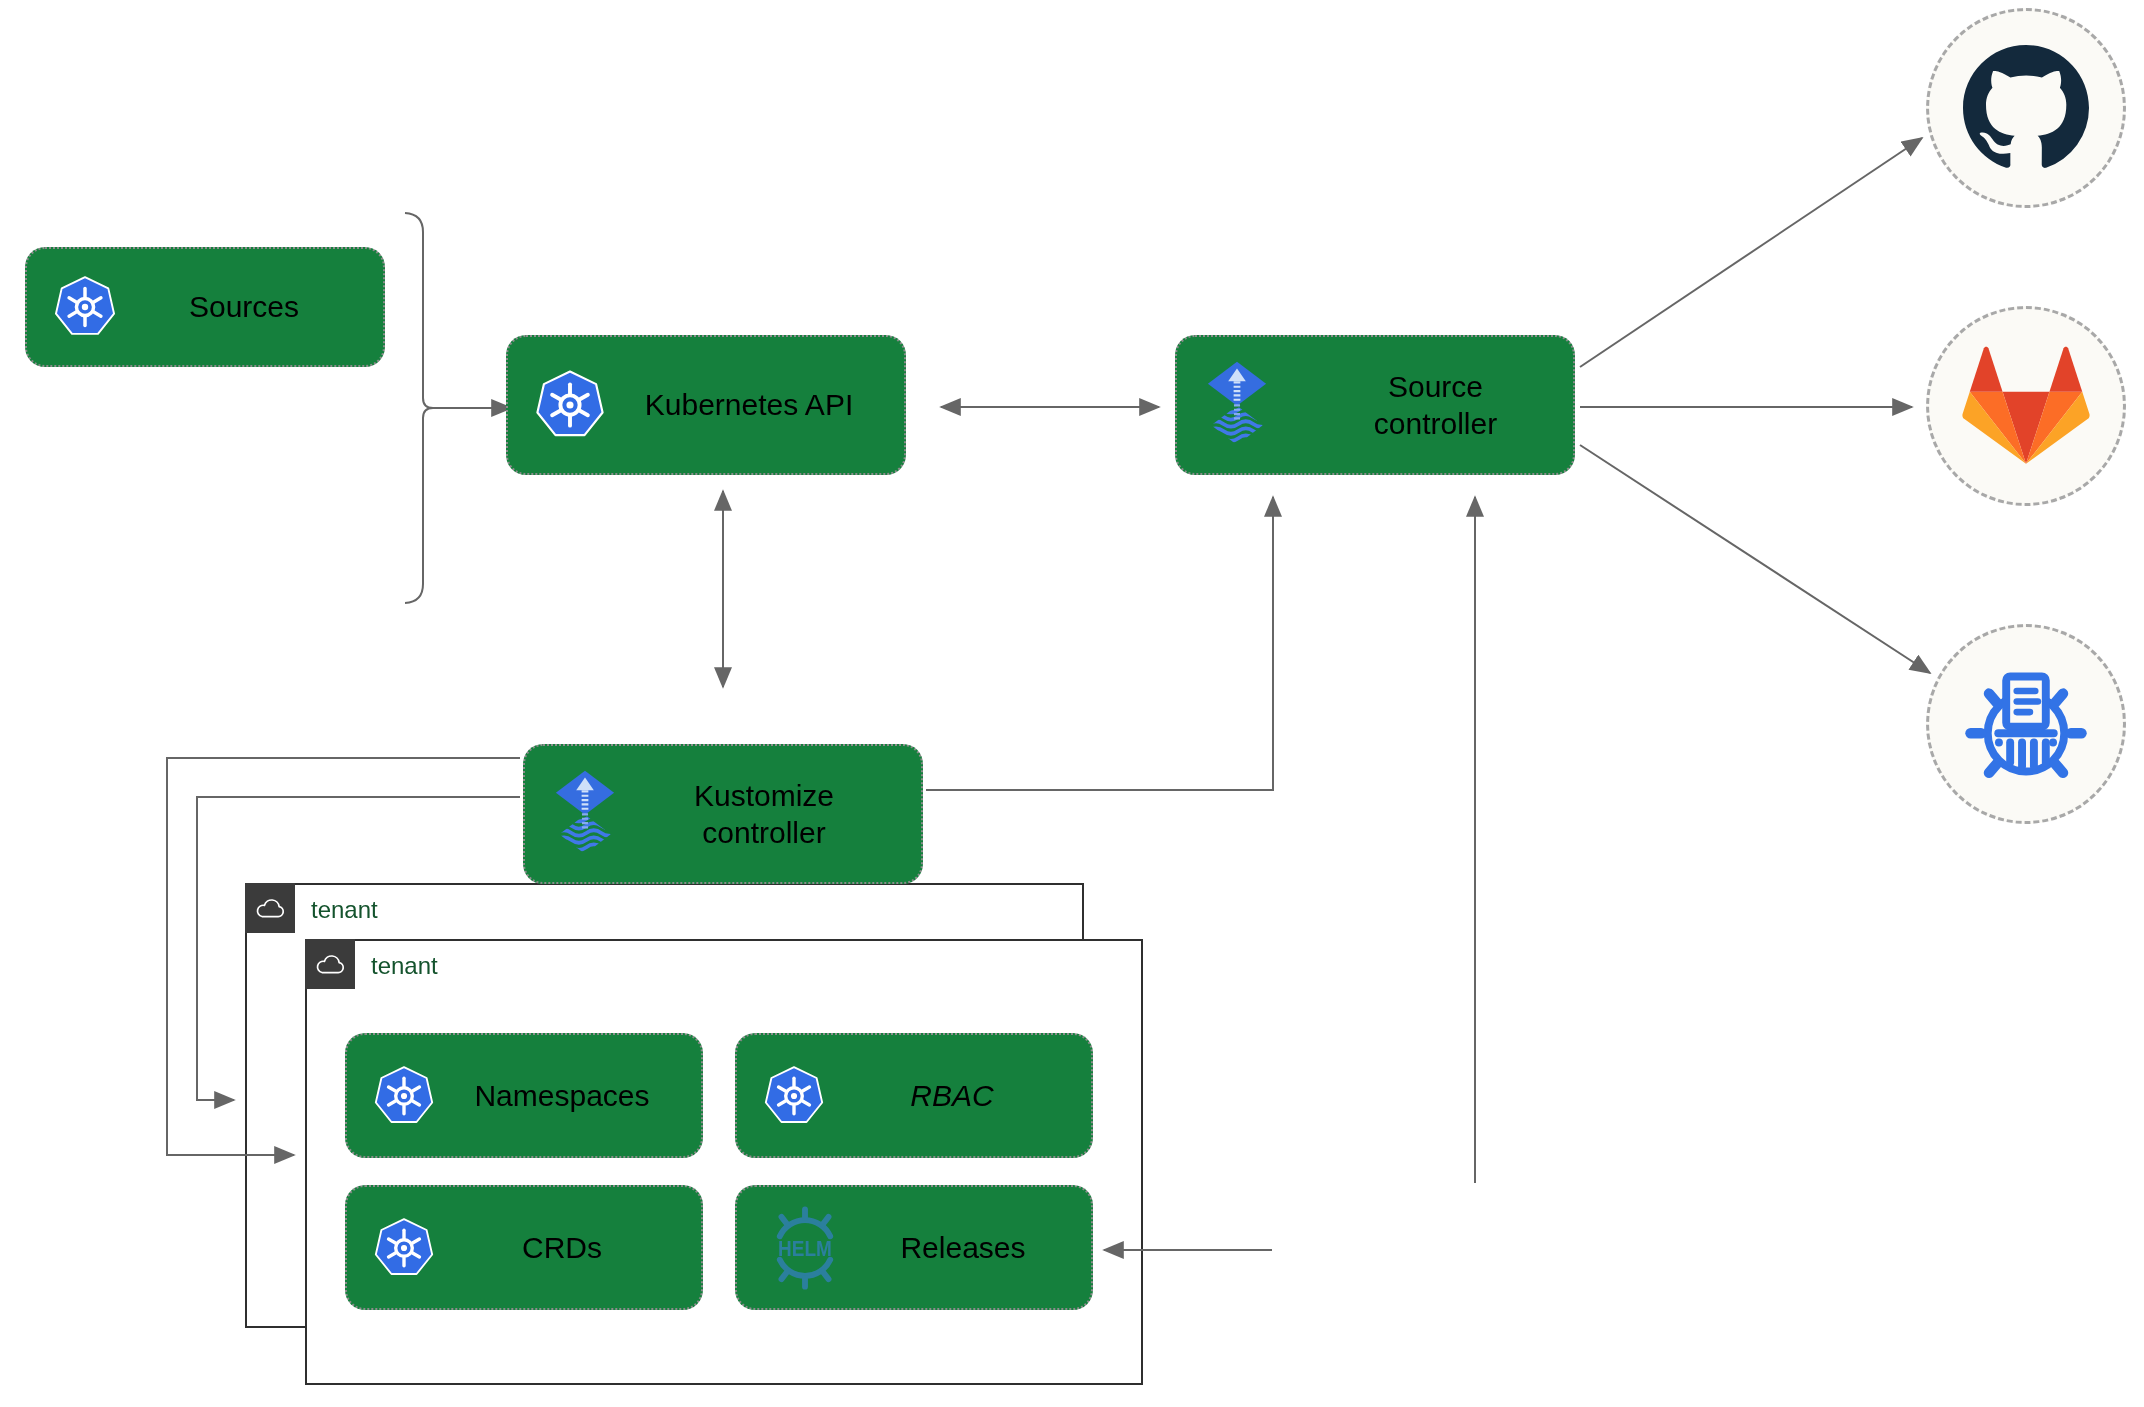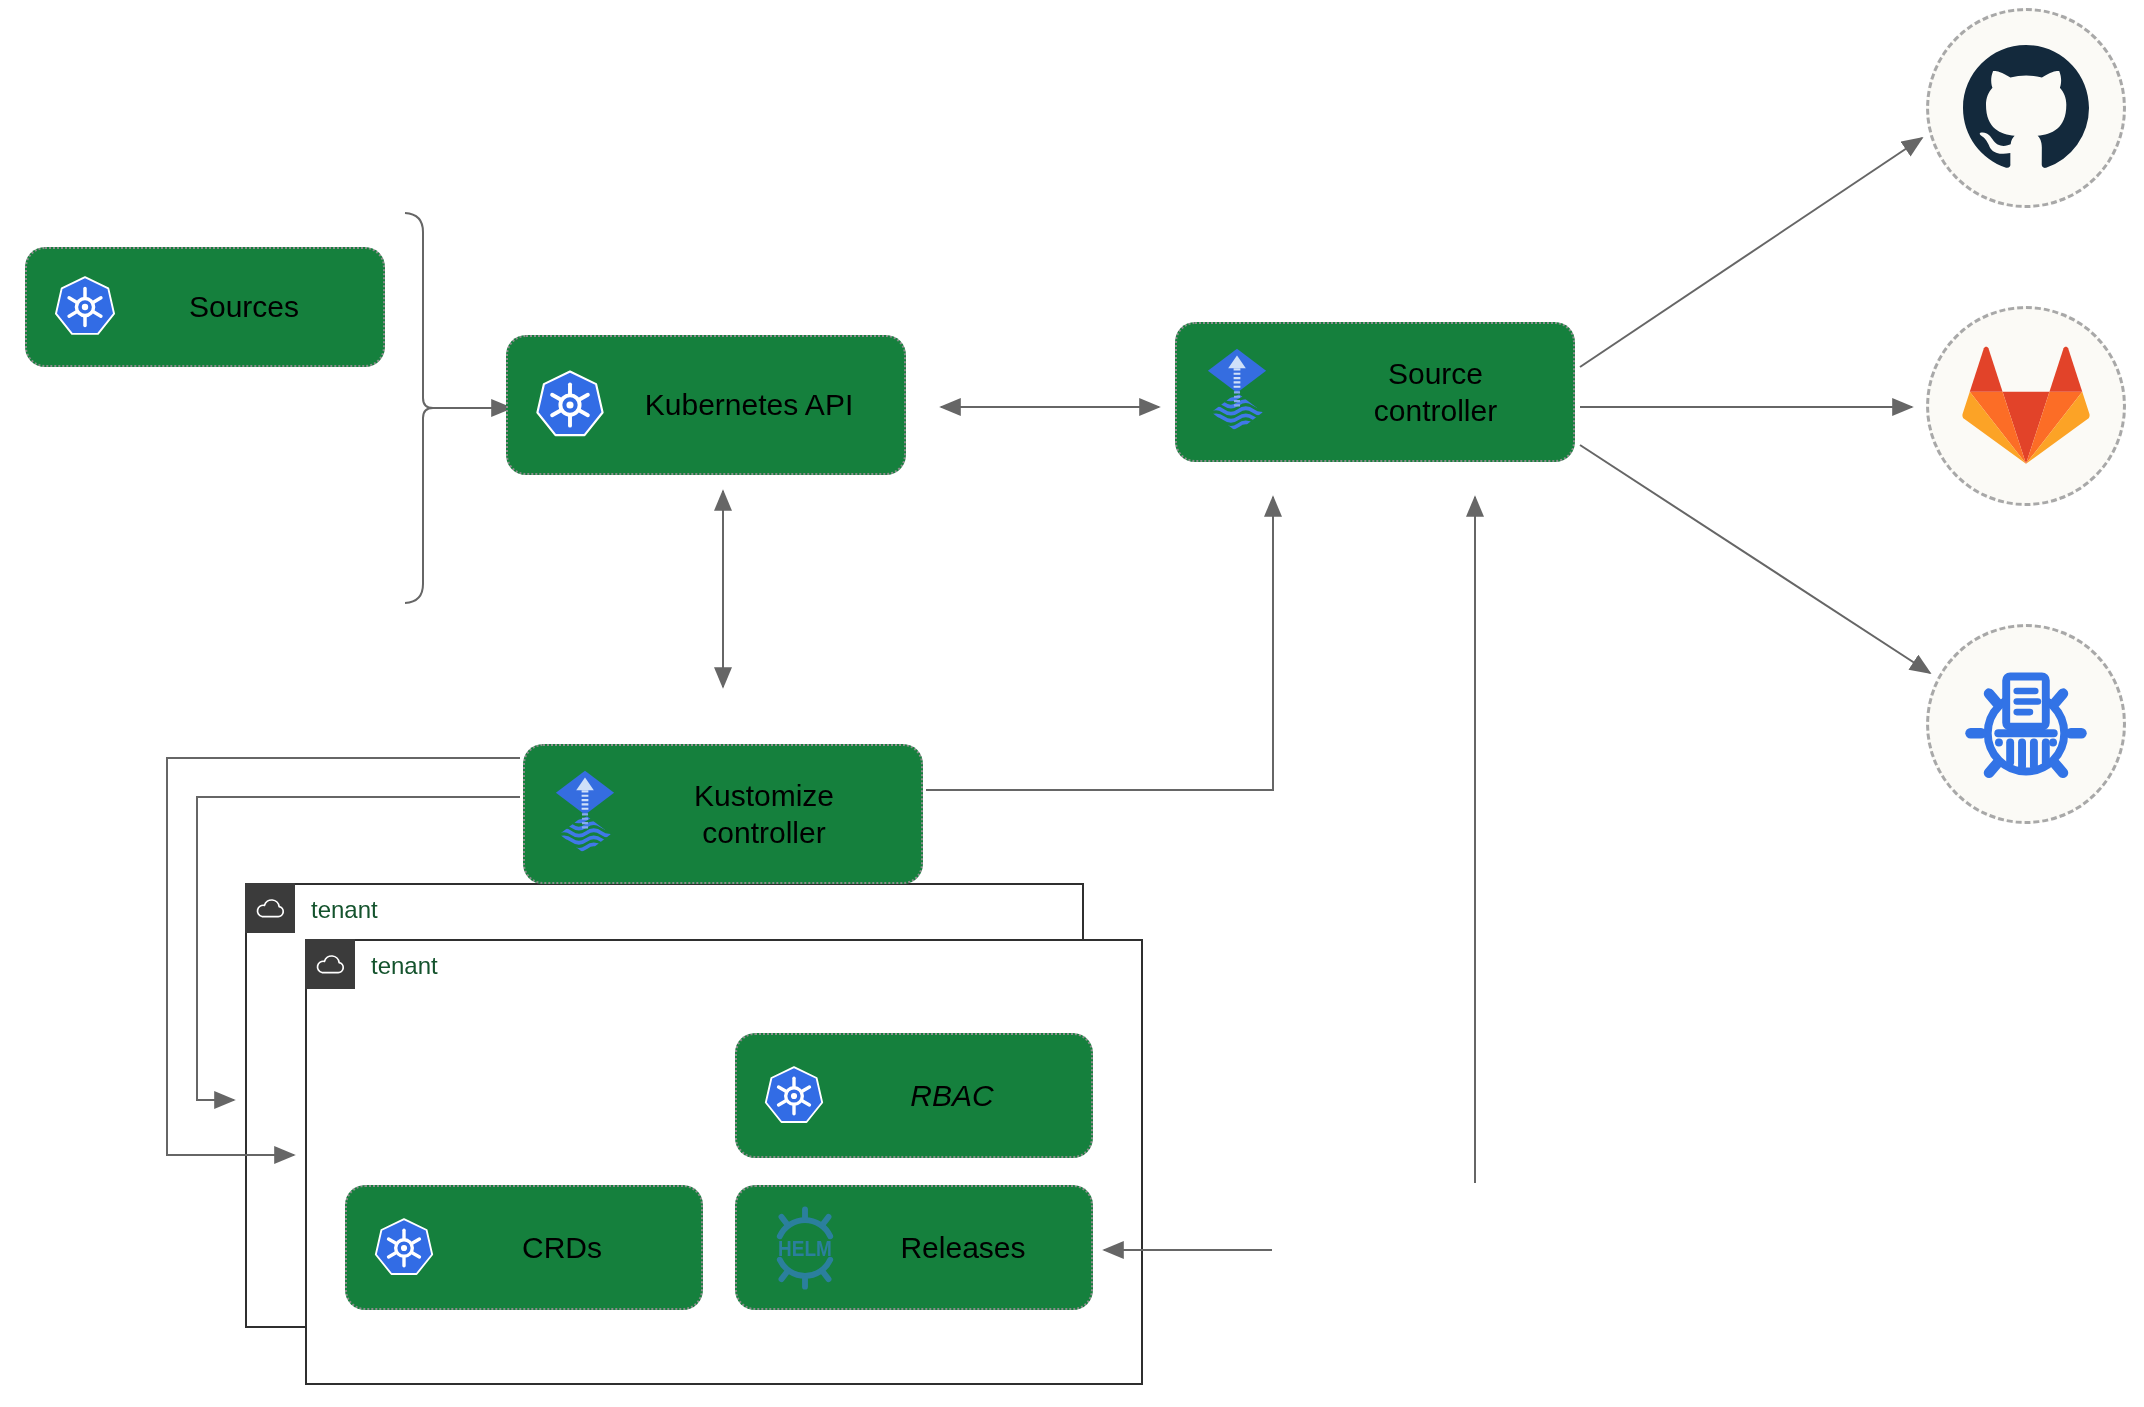--- a/index.html
+++ b/index.html
@@ -122,35 +122,41 @@
   </div>
 
 
   <div class="node" style="left:506px;top:335px;width:400px;height:140px;">
     <svg class="icon" width="72" height="74" viewBox="0 0 100 104">
         <use href="#sym-k8s"></use>
       </svg>
     <span class="lbl">Kubernetes API</span>
   </div>
 
-  <div class="node" style="left:1175px;top:322px;width:400px;height:140px;gap:45px;">
+  <div class="node" style="left:1175px;top:335px;width:400px;height:140px;gap:45px;">
     <svg class="icon" width="68" height="88" viewBox="0 0 100 130">
         <use href="#sym-flux"></use>
       </svg>
     <span class="lbl narrow">Source controller</span>
   </div>
 
   <div class="node" style="left:523px;top:744px;width:400px;height:140px;">
     <svg class="icon" width="68" height="88" viewBox="0 0 100 130">
         <use href="#sym-flux"></use>
       </svg>
     <span class="lbl narrow">Kustomize controller</span>
   </div>
 
 
+  <div class="node" style="left:345px;top:1033px;width:358px;height:125px;">
+    <svg class="icon" width="62" height="64" viewBox="0 0 100 104">
+        <use href="#sym-k8s"></use>
+      </svg>
+    <span class="lbl">Namespaces</span>
+  </div>
 
   <div class="node" style="left:735px;top:1033px;width:358px;height:125px;font-style:italic;">
     <svg class="icon" width="62" height="64" viewBox="0 0 100 104">
         <use href="#sym-k8s"></use>
       </svg>
     <span class="lbl">RBAC</span>
   </div>
 
   <div class="node" style="left:735px;top:1185px;width:358px;height:125px;">
     <svg class="icon" width="84" height="84" viewBox="0 0 100 100">

